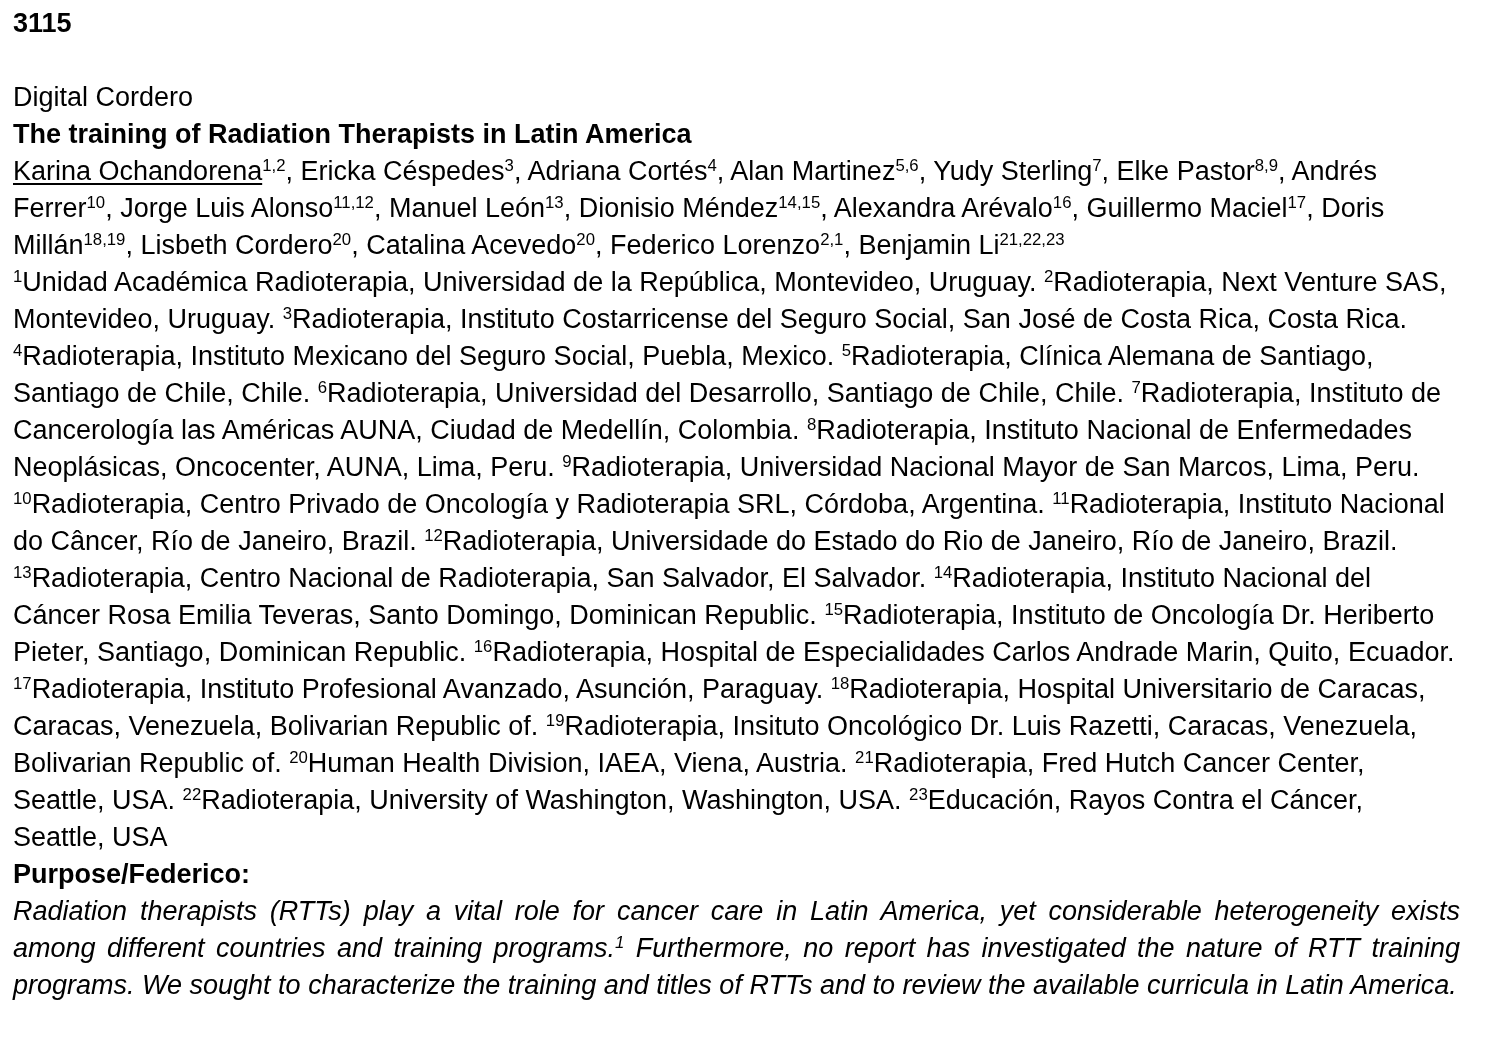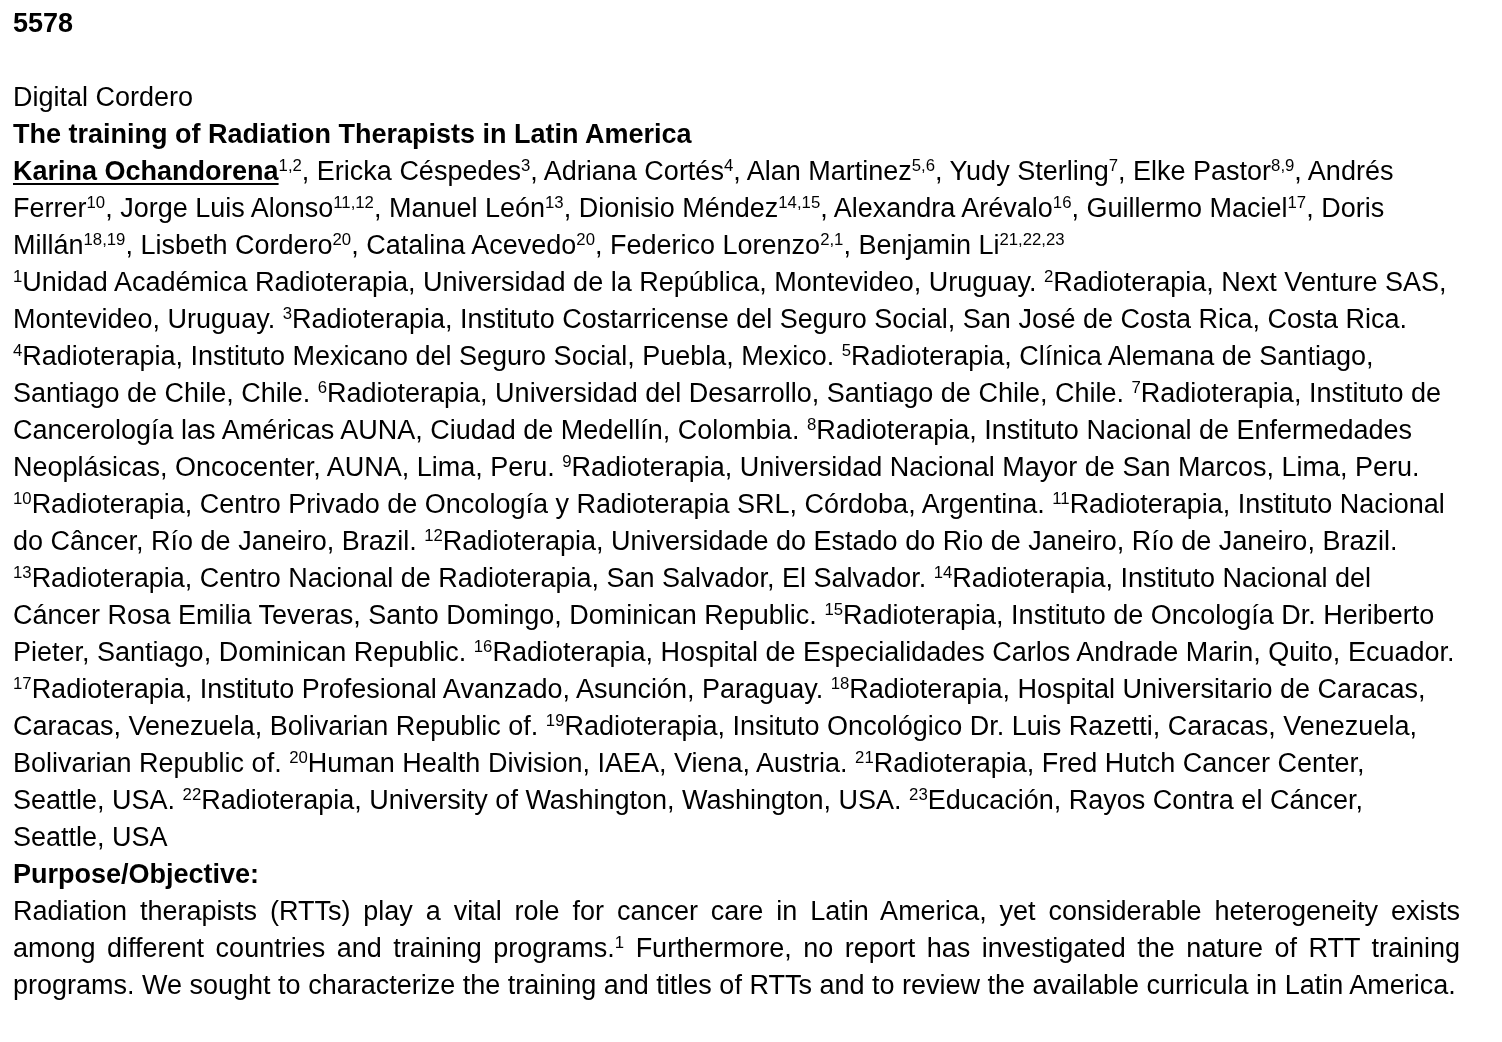--- a/index.html
+++ b/index.html
@@ -19,32 +19,32 @@
   }
   p { margin: 0; padding: 0; }
   .bold { font-weight: 700; }
   .abstract-number { margin-bottom: 37px; }
   .sup {
     font-size: 0.62em;
     position: relative;
     top: -0.52em;
     line-height: 0;
   }
-  .underlined { text-decoration: underline; text-underline-offset: 3px; font-weight: bold; }
-  .justified { text-align: justify; }
+  .underlined { text-decoration: underline; text-underline-offset: 3px; }
+  .justified { text-align: justify; font-style: italic; }
 </style>
 </head>
 <body>
 
-<p class="bold abstract-number">5578</p>
+<p class="bold abstract-number">3115</p>
 
 <p>Digital Cordero</p>
 
 <p class="bold">The training of Radiation Therapists in Latin America</p>
 
 <p><span><span class="underlined">Karina Ochandorena</span><span class="sup">1,2</span></span>, <span><span>Ericka Céspedes</span><span class="sup">3</span></span>, <span><span>Adriana Cortés</span><span class="sup">4</span></span>, <span><span>Alan Martinez</span><span class="sup">5,6</span></span>, <span><span>Yudy Sterling</span><span class="sup">7</span></span>, <span><span>Elke Pastor</span><span class="sup">8,9</span></span>, <span><span>Andrés Ferrer</span><span class="sup">10</span></span>, <span><span>Jorge Luis Alonso</span><span class="sup">11,12</span></span>, <span><span>Manuel León</span><span class="sup">13</span></span>, <span><span>Dionisio Méndez</span><span class="sup">14,15</span></span>, <span><span>Alexandra Arévalo</span><span class="sup">16</span></span>, <span><span>Guillermo Maciel</span><span class="sup">17</span></span>, <span><span>Doris Millán</span><span class="sup">18,19</span></span>, <span><span>Lisbeth Cordero</span><span class="sup">20</span></span>, <span><span>Catalina Acevedo</span><span class="sup">20</span></span>, <span><span>Federico Lorenzo</span><span class="sup">2,1</span></span>, <span><span>Benjamin Li</span><span class="sup">21,22,23</span></span></p>
 
 <p><span><span class="sup">1</span><span>Unidad Académica Radioterapia, Universidad de la República, Montevideo, Uruguay.</span></span> <span><span class="sup">2</span><span>Radioterapia, Next Venture SAS, Montevideo, Uruguay.</span></span> <span><span class="sup">3</span><span>Radioterapia, Instituto Costarricense del Seguro Social, San José de Costa Rica, Costa Rica.</span></span> <span><span class="sup">4</span><span>Radioterapia, Instituto Mexicano del Seguro Social, Puebla, Mexico.</span></span> <span><span class="sup">5</span><span>Radioterapia, Clínica Alemana de Santiago, Santiago de Chile, Chile.</span></span> <span><span class="sup">6</span><span>Radioterapia, Universidad del Desarrollo, Santiago de Chile, Chile.</span></span> <span><span class="sup">7</span><span>Radioterapia, Instituto de Cancerología las Américas AUNA, Ciudad de Medellín, Colombia.</span></span> <span><span class="sup">8</span><span>Radioterapia, Instituto Nacional de Enfermedades Neoplásicas, Oncocenter, AUNA, Lima, Peru.</span></span> <span><span class="sup">9</span><span>Radioterapia, Universidad Nacional Mayor de San Marcos, Lima, Peru.</span></span> <span><span class="sup">10</span><span>Radioterapia, Centro Privado de Oncología y Radioterapia SRL, Córdoba, Argentina.</span></span> <span><span class="sup">11</span><span>Radioterapia, Instituto Nacional do Câncer, Río de Janeiro, Brazil.</span></span> <span><span class="sup">12</span><span>Radioterapia, Universidade do Estado do Rio de Janeiro, Río de Janeiro, Brazil.</span></span> <span><span class="sup">13</span><span>Radioterapia, Centro Nacional de Radioterapia, San Salvador, El Salvador.</span></span> <span><span class="sup">14</span><span>Radioterapia, Instituto Nacional del Cáncer Rosa Emilia Teveras, Santo Domingo, Dominican Republic.</span></span> <span><span class="sup">15</span><span>Radioterapia, Instituto de Oncología Dr. Heriberto Pieter, Santiago, Dominican Republic.</span></span> <span><span class="sup">16</span><span>Radioterapia, Hospital de Especialidades Carlos Andrade Marin, Quito, Ecuador.</span></span> <span><span class="sup">17</span><span>Radioterapia, Instituto Profesional Avanzado, Asunción, Paraguay.</span></span> <span><span class="sup">18</span><span>Radioterapia, Hospital Universitario de Caracas, Caracas, Venezuela, Bolivarian Republic of.</span></span> <span><span class="sup">19</span><span>Radioterapia, Insituto Oncológico Dr. Luis Razetti, Caracas, Venezuela, Bolivarian Republic of.</span></span> <span><span class="sup">20</span><span>Human Health Division, IAEA, Viena, Austria.</span></span> <span><span class="sup">21</span><span>Radioterapia, Fred Hutch Cancer Center, Seattle, USA.</span></span> <span><span class="sup">22</span><span>Radioterapia, University of Washington, Washington, USA.</span></span> <span><span class="sup">23</span><span>Educación, Rayos Contra el Cáncer, Seattle, USA</span></span></p>
 
-<p class="bold">Purpose/Objective:</p>
+<p class="bold">Purpose/Federico:</p>
 
 <p class="justified"><span>Radiation therapists (RTTs) play a vital role for cancer care in Latin America, yet considerable heterogeneity exists among different countries and training programs.</span><span class="sup">1</span>
   <span>Furthermore, no report has investigated the nature of RTT training programs. We sought to characterize the training and titles of RTTs and to review the available curricula in Latin America.</span></p>
 
 </body></html>

